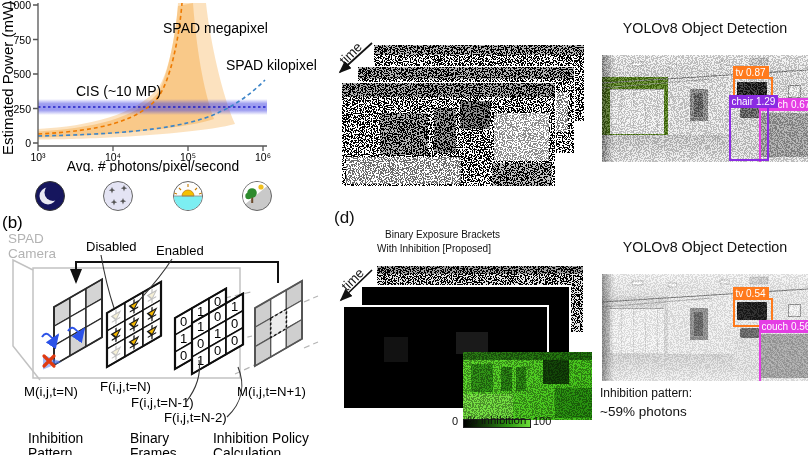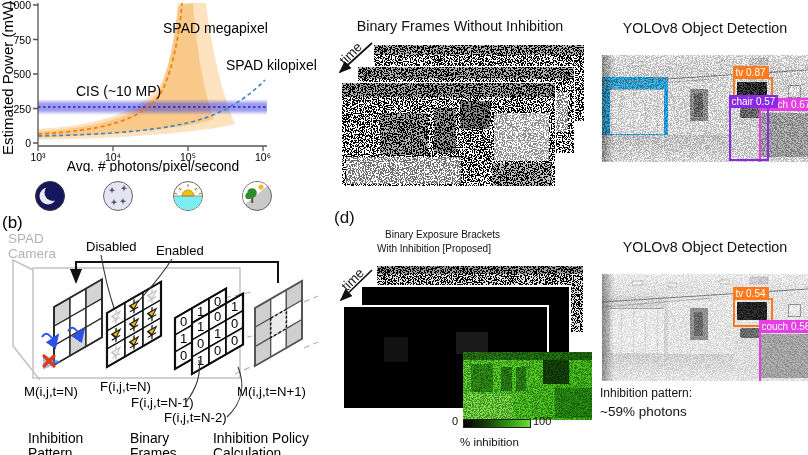--- a/index.html
+++ b/index.html
@@ -3,21 +3,21 @@
 <meta charset="utf-8">
 <style>
   html,body{margin:0;padding:0;background:#fff}
   #page{position:relative;width:808px;height:455px;background:#fff;overflow:hidden;
         font-family:"Liberation Sans",sans-serif;color:#111}
   .t{position:absolute;color:#111;line-height:1.12}
   svg text{font-family:"Liberation Sans",sans-serif}
   .bin-frame{position:absolute;background:#fff;border:1px solid #fff}
   .noise{position:absolute;left:0;top:0;width:100%;height:100%}
   .ov{position:absolute}
-  .yolo-img{position:absolute;overflow:hidden;background:#0ea5e9}
+  .yolo-img{position:absolute;overflow:hidden;background:#4d7c0f}
   .yolo-img>*{position:absolute}
   .bbox{position:absolute}
   .b-tv{border:2.5px solid #ff7a1c}
   .b-chair{border:2.5px solid #8a2be2}
   .b-couch{border:2.5px solid #e43ee4}
   .chip{position:absolute;top:-13px;left:-2.5px;color:#fff;font-size:10px;line-height:13px;
         padding:0 3px;white-space:nowrap}
   .c-tv{background:#ff7a1c}.c-chair{background:#8a2be2}.c-couch{background:#e43ee4}
   .rot45{transform:rotate(-45deg)}
 </style>
@@ -332,21 +332,20 @@
   <text x="237" y="186" font-size="13.2">M(i,j,t=N+1)</text>
 
   <text x="28" y="233" font-size="13.8">Inhibition</text>
   <text x="28" y="248" font-size="13.8">Pattern</text>
   <text x="130" y="233" font-size="13.8">Binary</text>
   <text x="130" y="248" font-size="13.8">Frames</text>
   <text x="213" y="233" font-size="13.8">Inhibition Policy</text>
   <text x="213" y="248" font-size="13.8">Calculation</text>
 </svg>
 
-<div class="t" style="left:346px;top:18px;width:228px;text-align:center;font-size:14.3px">Binary Frames Without Inhibition</div>
 <div class="t rot45" style="left:338px;top:46px;font-size:13.5px">time</div>
 <svg width="46" height="36" viewBox="0 0 46 36" style="position:absolute;left:331px;top:42px">
   <defs>
         <marker id="mT1" markerWidth="9" markerHeight="8" refX="6.5" refY="3" orient="auto">
           <path d="M0,0 L7.5,3 L0,6 Z" fill="#111"></path>
         </marker>
       </defs>
   <line x1="41" y1="1" x2="9" y2="30" stroke="#111" stroke-width="1.7" marker-end="url(#mT1)"></line>
 </svg>
 
@@ -404,21 +403,21 @@
   <svg class="noise" style="opacity:.2">
         <rect width="100%" height="100%" filter="url(#nB50)"></rect>
       </svg>
   <div class="bbox b-tv" style="left:131px;top:22px;width:36px;height:25px;z-index:6">
     <span class="chip c-tv">tv 0.87</span>
   </div>
   <div class="bbox b-couch" style="left:157px;top:54px;width:60px;height:53px;z-index:7">
     <span class="chip c-couch">couch 0.67</span>
   </div>
   <div class="bbox b-chair" style="left:127px;top:51px;width:36px;height:51px;z-index:8">
-    <span class="chip c-chair">chair 0.57</span>
+    <span class="chip c-chair">chair 1.29</span>
   </div>
 </div>
 
 <div class="t" style="left:334px;top:208px;font-size:17px">(d)</div>
 <div class="t" style="left:385px;top:229px;font-size:10px">Binary Exposure Brackets</div>
 <div class="t" style="left:377px;top:243px;font-size:10px">With Inhibition [Proposed]</div>
 <div class="t rot45" style="left:340px;top:272px;font-size:13.5px">time</div>
 <svg width="44" height="38" viewBox="0 0 44 38" style="position:absolute;left:333px;top:268px">
   <defs>
         <marker id="mT2" markerWidth="9" markerHeight="8" refX="6.5" refY="3" orient="auto">
@@ -457,21 +456,21 @@
   <div class="ov" style="left:80px;top:8px;width:26px;height:24px;background:rgba(0,25,0,.75)"></div>
   <div class="ov" style="left:92px;top:36px;width:37px;height:30px;background:rgba(0,70,0,.4)"></div>
   <div class="ov" style="left:0;top:42px;width:50px;height:26px;background:rgba(190,255,130,.3)"></div>
   <svg class="noise" style="opacity:.35;mix-blend-mode:multiply">
         <rect width="100%" height="100%" filter="url(#nB50)"></rect>
       </svg>
 </div>
 <div style="position:absolute;left:463px;top:419px;width:66px;height:7px;z-index:7;border:1px solid #222;background:linear-gradient(to right,#000,#16430a 35%,#2f9c12 70%,#6ede3a)"></div>
 <div class="t" style="left:452px;top:415px;font-size:11px;z-index:7">0</div>
 <div class="t" style="left:533px;top:415px;font-size:11px;z-index:7">100</div>
-<div class="t" style="left:460px;top:436px;width:74px;text-align:left;font-size:11.5px;z-index:7">% inhibition</div>
+<div class="t" style="left:460px;top:414px;width:74px;text-align:center;font-size:11.5px;z-index:7">% inhibition</div>
 
 <div class="t" style="left:602px;top:239px;width:206px;text-align:center;font-size:14.3px">YOLOv8 Object Detection</div>
 
 <div class="yolo-img" style="left:602px;top:274px;width:206px;height:107px;background:#dedede">
   <div style="left:0;top:0;width:206px;height:22px;background:linear-gradient(#f7f7f7,#e8e8e8)"></div>
   <div style="left:66px;top:20px;width:78px;height:62px;background:#f0f0f0"></div>
   <div style="left:88px;top:34px;width:18px;height:32px;background:#939393"></div>
   <div style="left:92px;top:38px;width:9px;height:24px;background:#676767"></div>
   <div style="left:8px;top:34px;width:54px;height:44px;background:repeating-linear-gradient(90deg,#f5f5f5 0 11px,#dedede 11px 12px);border-top:1px solid #aaa"></div>
   <div style="left:140px;top:16px;width:66px;height:74px;background:#ededed"></div>

